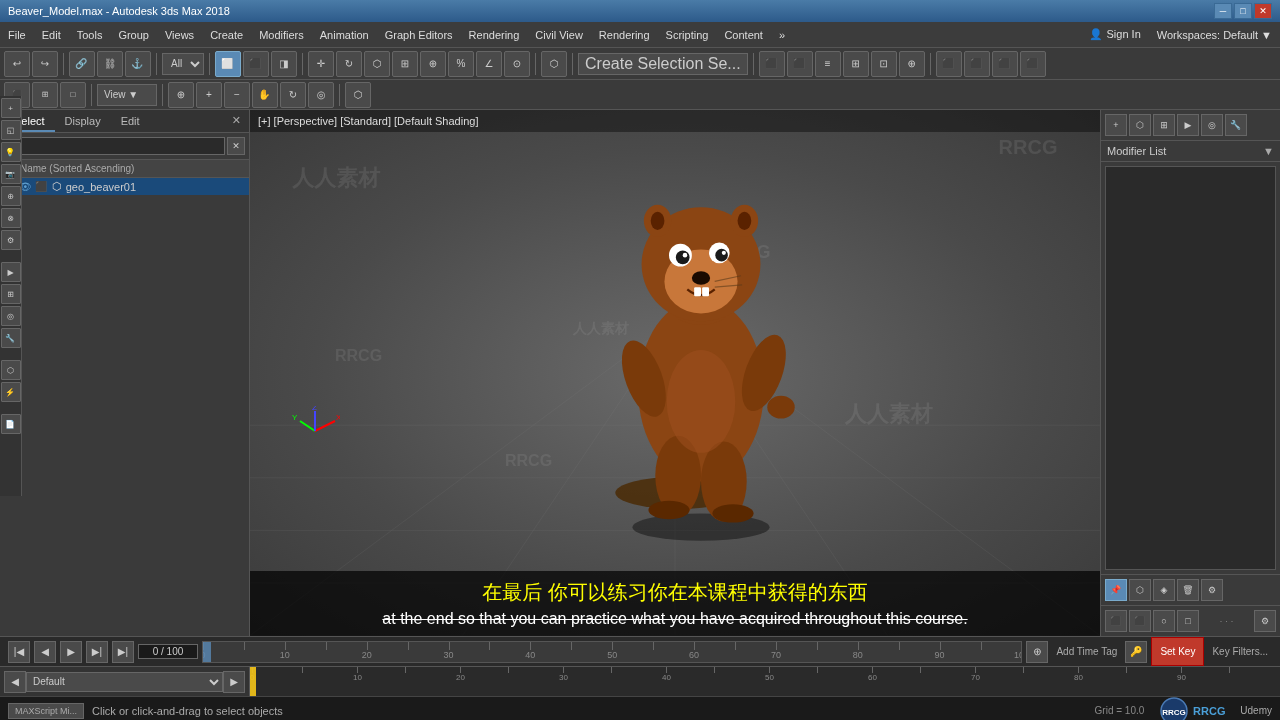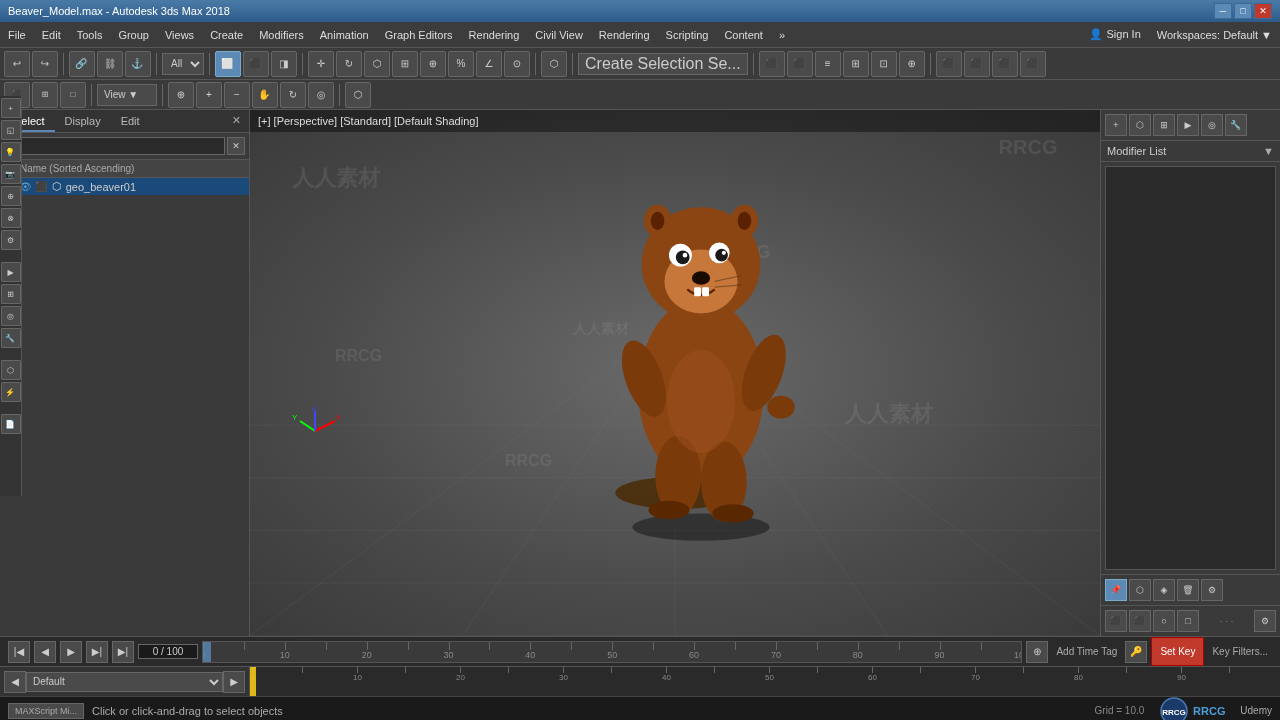--- a/index.html
+++ b/index.html
@@ -641,20 +641,24 @@
           <text x="46" y="14" fill="red" font-size="8">X</text>
           <line x1="25" y1="25" x2="10" y2="15" stroke="#0f0" stroke-width="2"></line>
           <text x="2" y="14" fill="#0f0" font-size="8">Y</text>
           <line x1="25" y1="25" x2="25" y2="5" stroke="#44f" stroke-width="2"></line>
           <text x="22" y="4" fill="#44f" font-size="8">Z</text>
         </svg>
       </div>
 
     </div>
 
+    <div id="subtitle-overlay">
+      <div id="subtitle-chinese">在最后 你可以练习你在本课程中获得的东西</div>
+      <div id="subtitle-english">at the end so that you can practice what you have acquired throughout this course.</div>
+    </div>
   </div>
 
   <div id="right-panel">
     <div id="right-top-icons">
       <div class="r-icon-btn">+</div>
       <div class="r-icon-btn">⬡</div>
       <div class="r-icon-btn">⊞</div>
       <div class="r-icon-btn">▶</div>
       <div class="r-icon-btn">◎</div>
       <div class="r-icon-btn">🔧</div>

